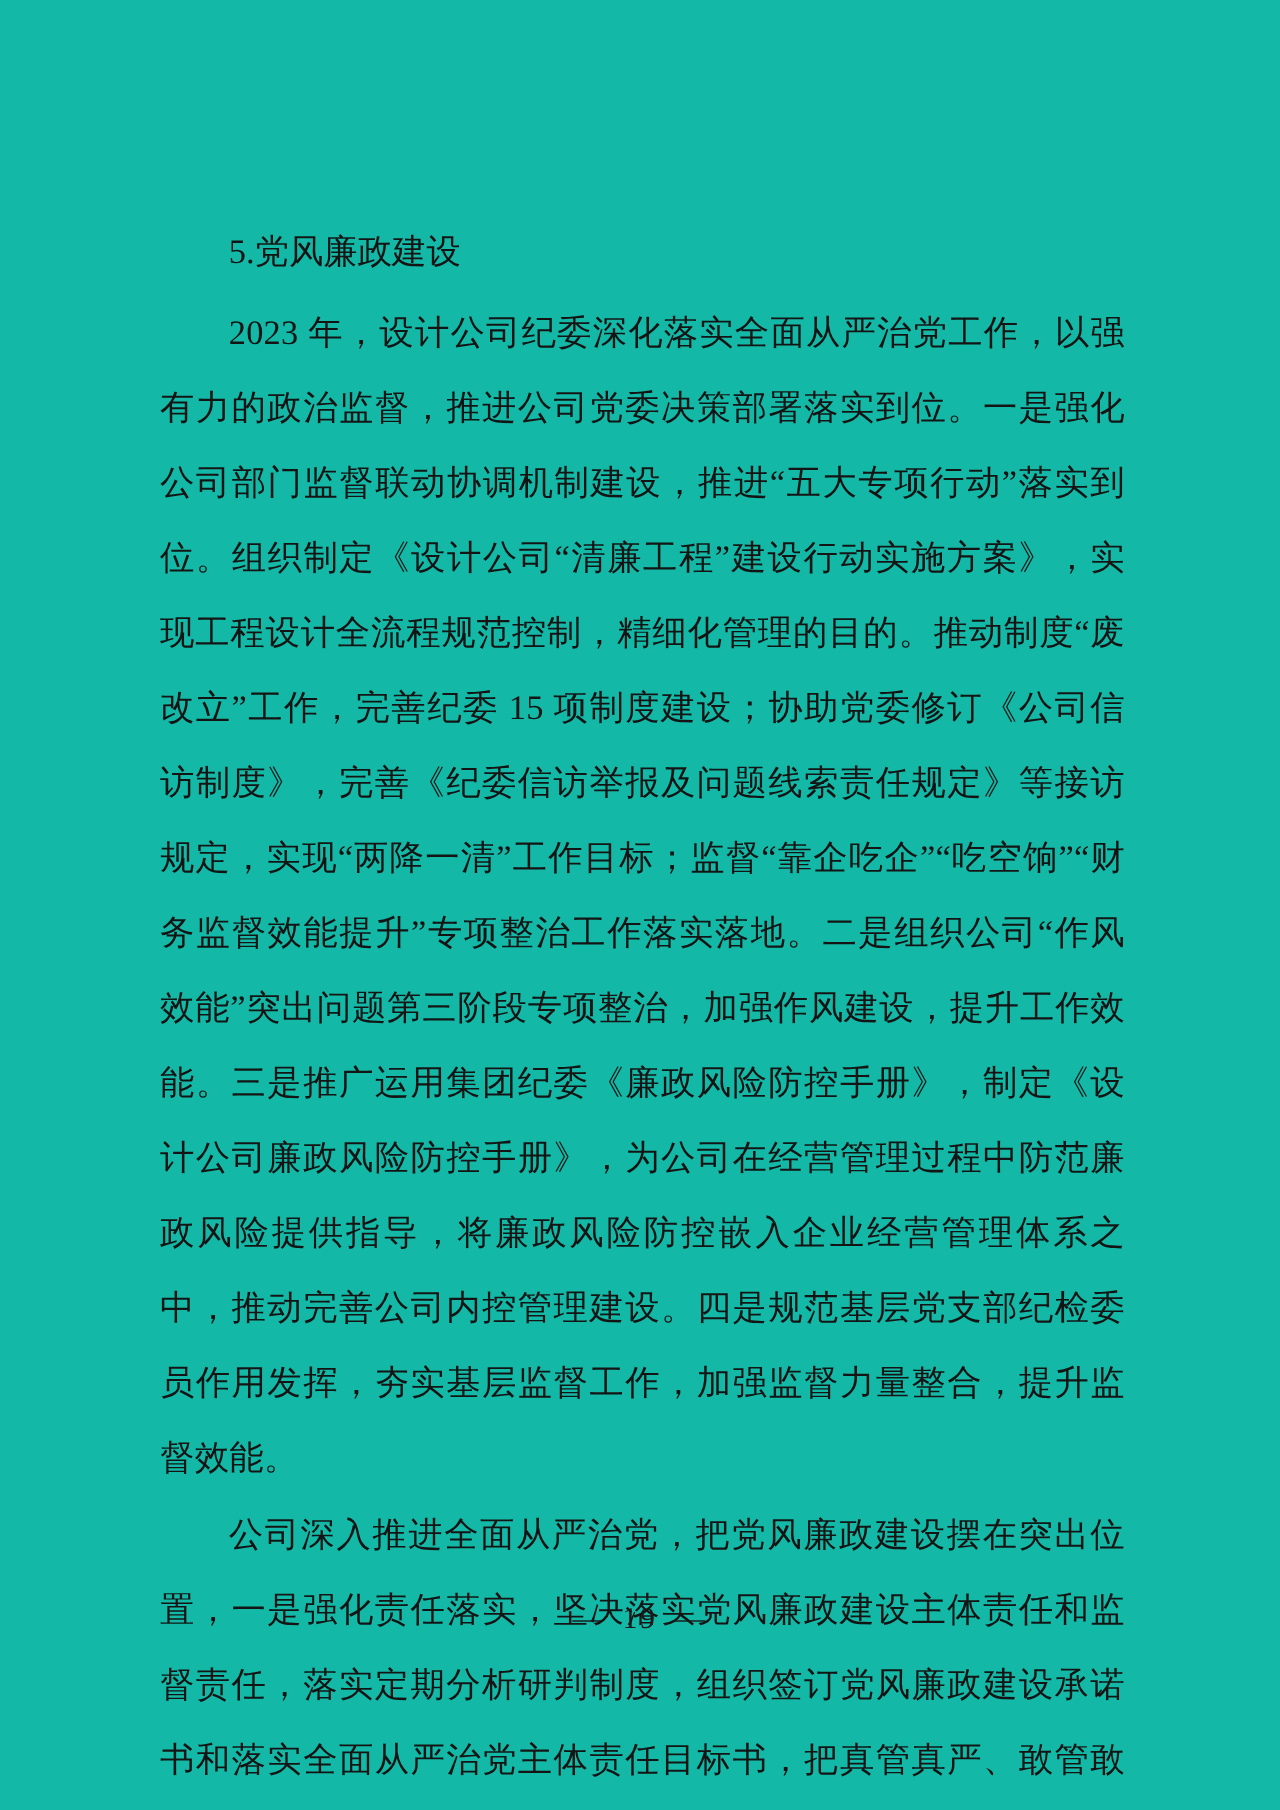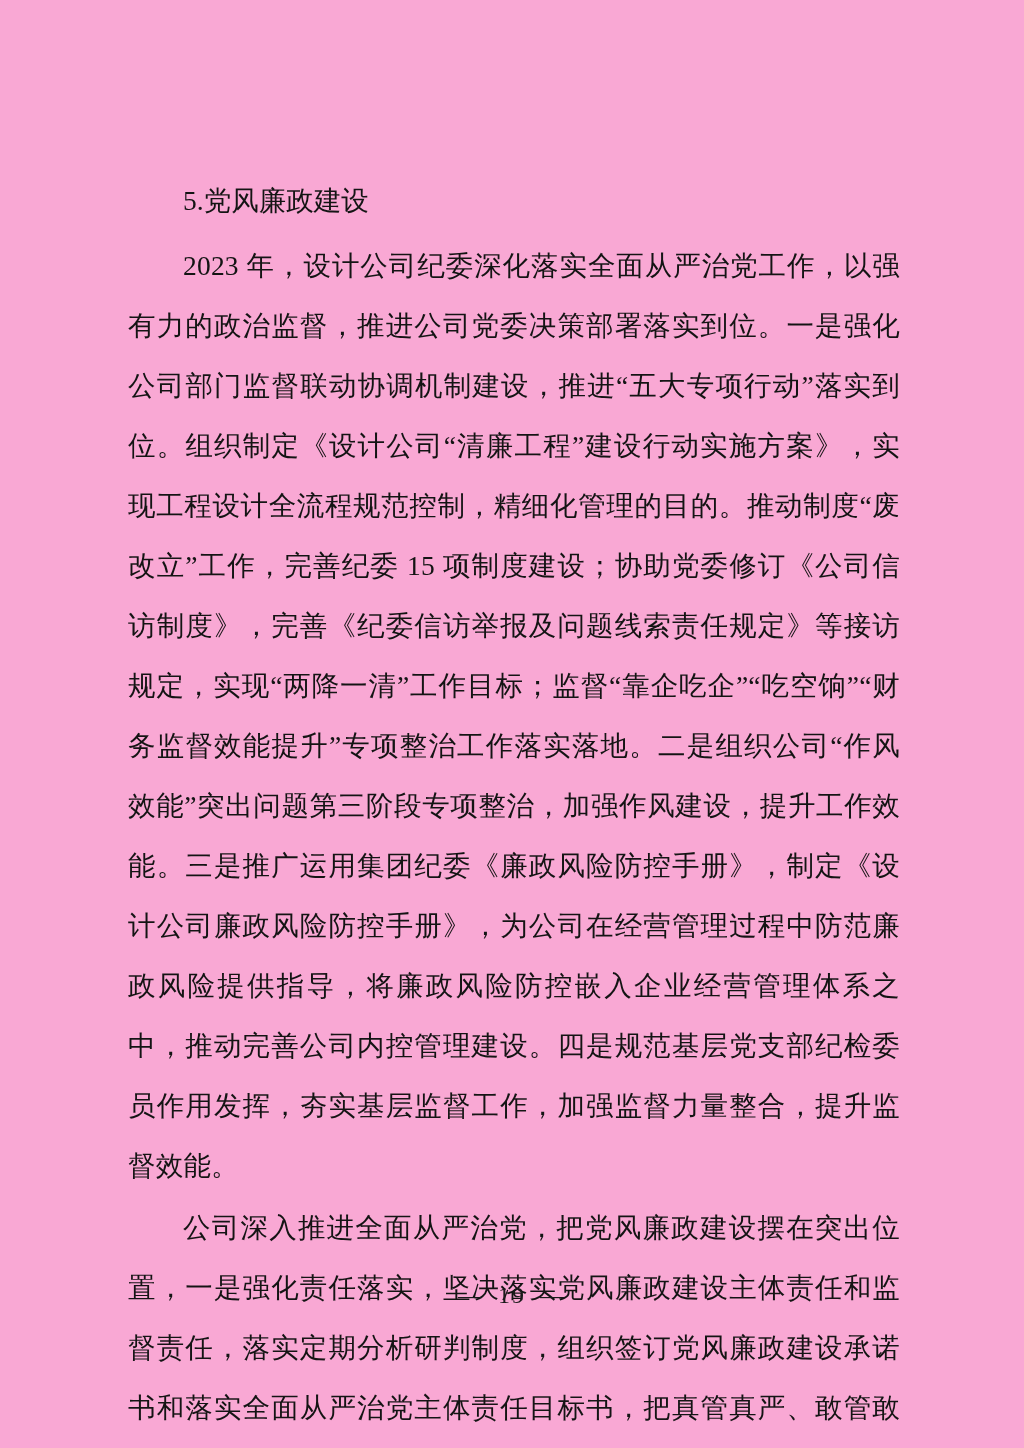--- a/index.html
+++ b/index.html
@@ -4,21 +4,21 @@
 <style>
   html, body {
     margin: 0;
     padding: 0;
     background: #ffffff;
   }
   .page {
     position: relative;
     width: 1024px;
     height: 1448px;
-    background: #f9a8d4;
+    background: #14b8a6;
     box-sizing: border-box;
     overflow: hidden;
     font-family: "Liberation Serif", "DejaVu Serif", serif;
     color: #1a1a1a;
   }
   .content {
     position: absolute;
     left: 128px;
     top: 176px;
     width: 772px;

